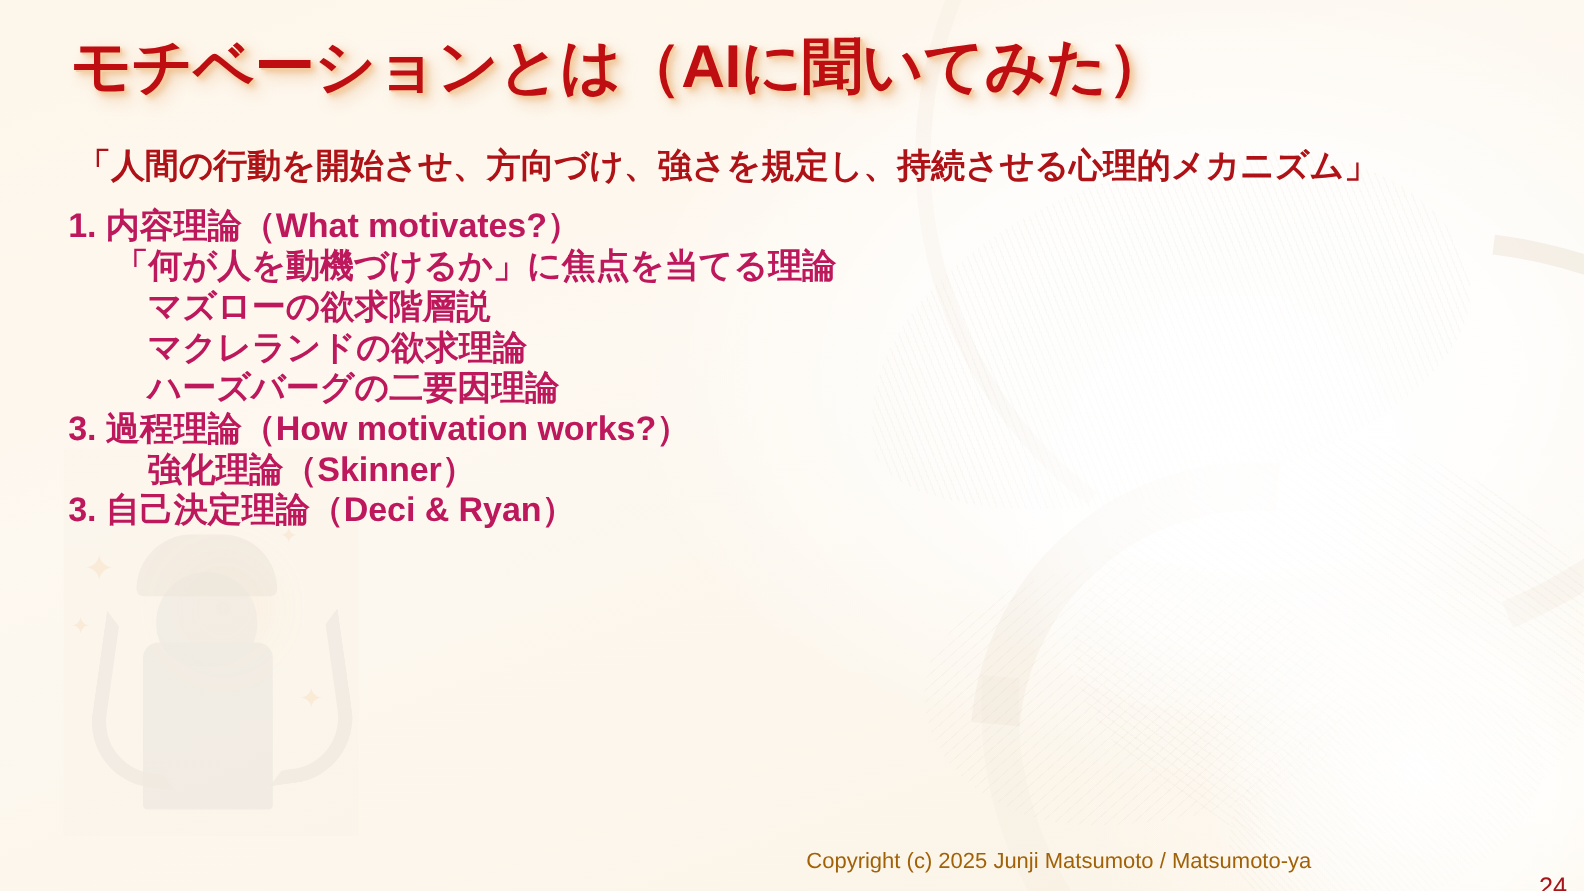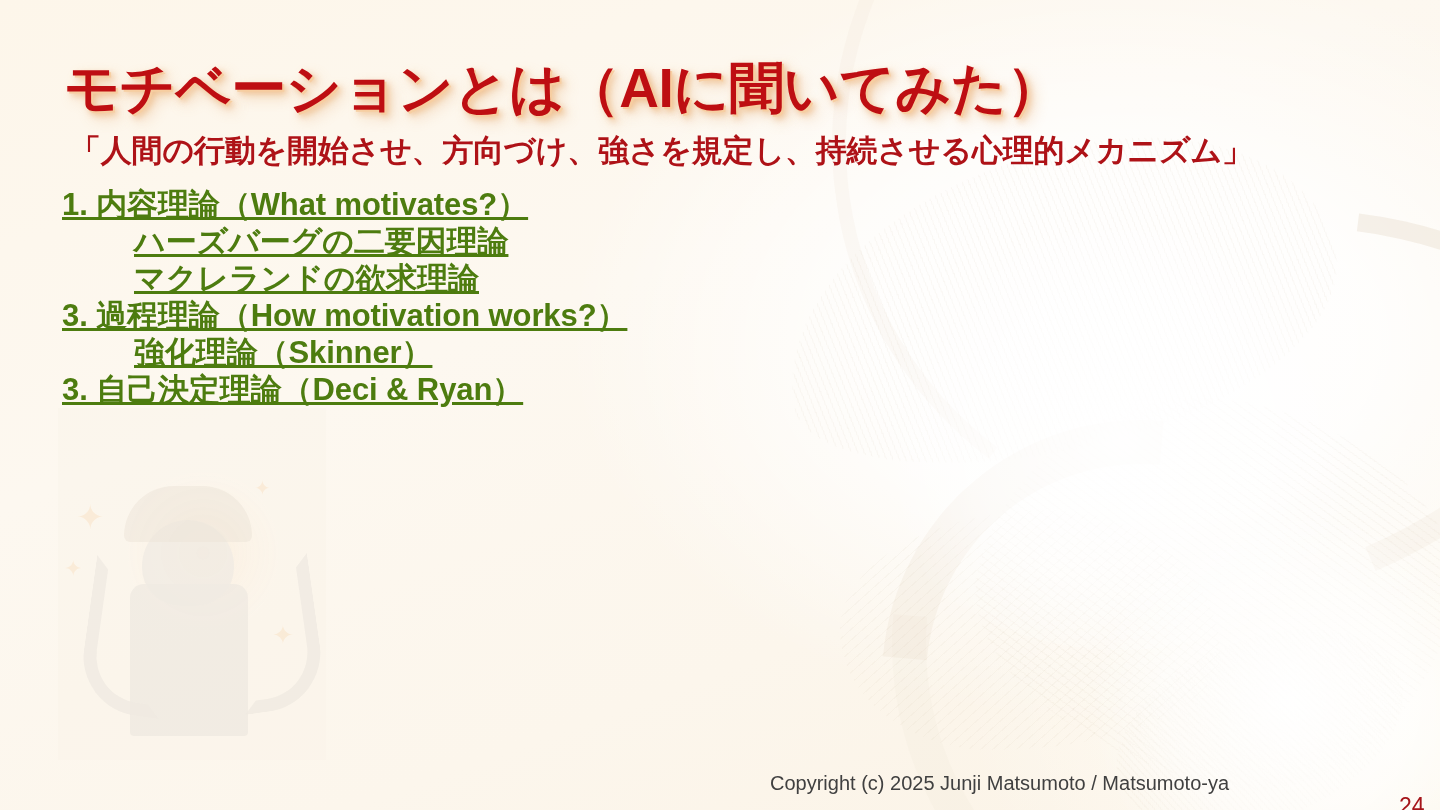--- a/index.html
+++ b/index.html
@@ -182,60 +182,57 @@
     top: 24px;
     font-size: 55px;
     font-weight: 700;
     color: #BE0E12;
     letter-spacing: -0.5px;
     white-space: nowrap;
     text-shadow:
        2px 2px 0 rgba(247,206,160,0.95),
        4px 4px 6px rgba(235,178,120,0.75),
        7px 7px 14px rgba(229,166,106,0.45);
-    margin-top: 28px;
   }
   .subtitle {
     position: absolute;
     left: 70px;
     top: 130px;
     font-size: 31px;
     font-weight: 700;
     color: #AE1217;
     white-space: nowrap;
     letter-spacing: -0.2px;
   }
   .body-list {
     position: absolute;
     left: 62px;
     top: 186px;
     width: 1330px;
   }
   .line {
     font-size: 31px;
     font-weight: 700;
-    color: #4d7c0f;
+    color: #be185d;
     line-height: 37px;
     white-space: nowrap;
     letter-spacing: -0.1px;
-    text-decoration: underline;
   }
   .lvl-0 { padding-left: 0px; }
   .lvl-1 { padding-left: 42px; }
   .lvl-2 { padding-left: 72px; }
 
   .copyright {
     position: absolute;
     left: 733px;
     top: 772px;
     font-size: 20px;
     font-weight: 400;
-    color: #404040;
-    white-space: nowrap;
-    margin-left: 37px;
+    color: #a16207;
+    white-space: nowrap;
   }
   .pagenum {
     position: absolute;
     left: 1399px;
     top: 793px;
     font-size: 23px;
     font-weight: 400;
     color: #A5151A;
   }
 </style>
@@ -276,22 +273,24 @@
   </div>
 
   <div class="content">
 
     <div class="title">モチベーションとは（AIに聞いてみた）</div>
 
     <div class="subtitle">「人間の行動を開始させ、方向づけ、強さを規定し、持続させる心理的メカニズム」</div>
 
     <div class="body-list" id="body-list">
         <div class="line lvl-0">1. 内容理論（What motivates?）</div>
+        <div class="line lvl-1">「何が人を動機づけるか」に焦点を当てる理論</div>
+        <div class="line lvl-2">マズローの欲求階層説</div>
+        <div class="line lvl-2">マクレランドの欲求理論</div>
         <div class="line lvl-2">ハーズバーグの二要因理論</div>
-        <div class="line lvl-2">マクレランドの欲求理論</div>
         <div class="line lvl-0">3. 過程理論（How motivation works?）</div>
         <div class="line lvl-2">強化理論（Skinner）</div>
         <div class="line lvl-0">3. 自己決定理論（Deci &amp; Ryan）</div>
       </div>
 
     <div class="copyright">Copyright (c) 2025 Junji Matsumoto / Matsumoto-ya</div>
 
     <div class="pagenum">24</div>
   </div>
 </div>

